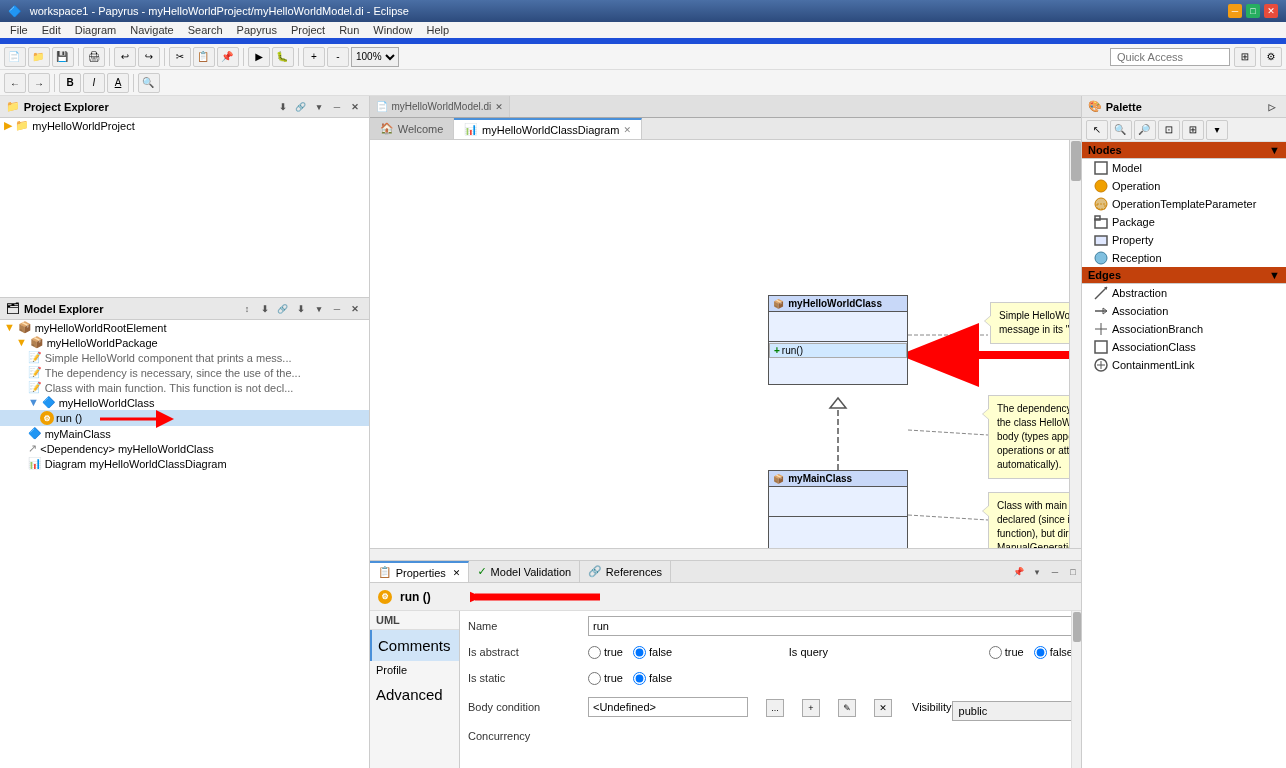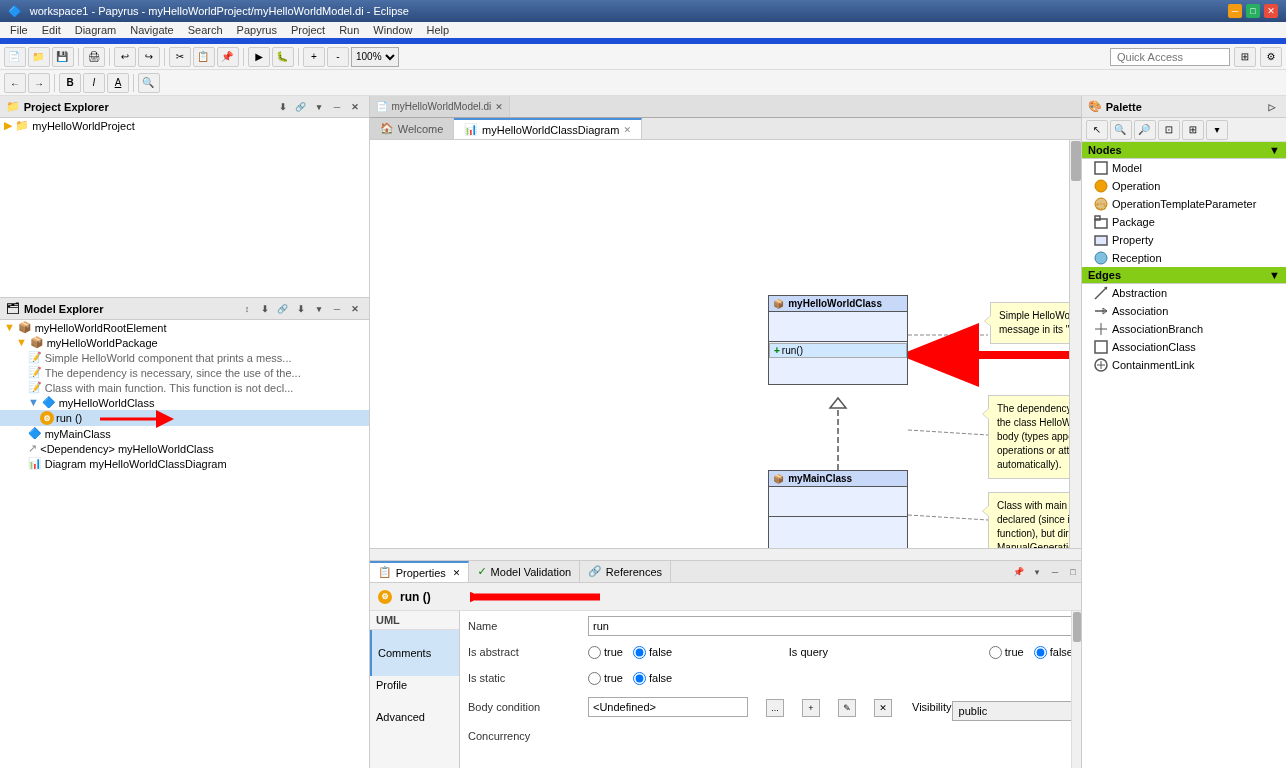--- a/index.html
+++ b/index.html
@@ -73,40 +73,40 @@
     .props-panel { height: 230px; border-top: 1px solid #ccc; display: flex; flex-direction: column; background: white; }
     .props-tabs-bar { background: #e8e8e8; height: 22px; display: flex; align-items: stretch; border-bottom: 1px solid #ccc; }
     .props-tab { padding: 0 8px; display: flex; align-items: center; gap: 4px; cursor: pointer; font-size: 11px; border-right: 1px solid #ccc; }
     .props-tab.active { background: white; border-top: 2px solid #4a90d9; }
     .props-tab-actions { margin-left: auto; display: flex; align-items: center; gap: 2px; }
 
     
     .props-content { flex: 1; overflow: auto; display: flex; }
     .props-sidebar { width: 90px; border-right: 1px solid #ccc; background: #f5f5f5; }
     .props-sidebar-header { padding: 3px 6px; font-size: 11px; font-weight: bold; color: #444; border-bottom: 1px solid #ddd; }
-    .props-sidebar-item { padding: 17px 6px; font-size: 11px; cursor: pointer; }
+    .props-sidebar-item { padding: 7px 6px; font-size: 15px; cursor: pointer; }
     .props-sidebar-item.active { background: #d0e4f7; border-left: 2px solid #4a90d9; }
 
     .props-form { flex: 1; padding: 4px 8px; overflow: auto; }
     .prop-row { display: flex; align-items: center; margin-bottom: 4px; min-height: 22px; }
     .prop-label { width: 120px; font-size: 11px; color: #333; flex-shrink: 0; }
     .prop-value { flex: 1; font-size: 11px; }
     .prop-input { border: 1px solid #aaa; padding: 2px 4px; font-size: 11px; width: 100%; height: 20px; }
     .prop-radio { display: flex; align-items: center; gap: 10px; }
     .prop-radio label { display: flex; align-items: center; gap: 3px; font-size: 11px; }
     .prop-select { border: 1px solid #aaa; padding: 2px; font-size: 11px; height: 20px; }
     .prop-input-group { display: flex; align-items: flex-end; gap: 18px; }
     .prop-btn-sm { width: 18px; height: 18px; border: 1px solid #aaa; background: #f0f0f0; font-size: 9px; cursor: pointer; display: flex; align-items: center; justify-content: center; }
 
     
     .right-panel { width: 205px; border-left: 1px solid #ccc; background: white; display: flex; flex-direction: column; }
     .palette-header { background: #e8e8e8; border-bottom: 1px solid #ccc; height: 22px; display: flex; align-items: center; padding: 0 6px; font-size: 11px; font-weight: bold; }
     .palette-toolbar { background: #f0f0f0; border-bottom: 1px solid #ddd; height: 24px; display: flex; align-items: center; padding: 0 4px; gap: 2px; }
     .palette-content { flex: 1; overflow: auto; }
-    .palette-section-header { background: #84cc16; border-bottom: 1px solid #ccc; padding: 2px 6px; font-size: 11px; font-weight: bold; cursor: pointer; display: flex; align-items: center; justify-content: space-between; }
+    .palette-section-header { background: #c2410c; border-bottom: 1px solid #ccc; padding: 2px 6px; font-size: 11px; font-weight: bold; cursor: pointer; display: flex; align-items: center; justify-content: space-between; }
     .palette-item { display: flex; align-items: center; padding: 2px 12px; font-size: 11px; cursor: pointer; gap: 4px; }
     .palette-item-icon { width: 14px; height: 14px; display: flex; align-items: center; justify-content: center; }
 
     
     .op-icon { width: 14px; height: 14px; background: #f0a000; border-radius: 50%; display: inline-flex; align-items: center; justify-content: center; font-size: 8px; color: white; font-weight: bold; margin-right: 2px; }
 
     
     .diagram-svg { position: absolute; top: 0; left: 0; width: 100%; height: 100%; pointer-events: none; }
 
     

